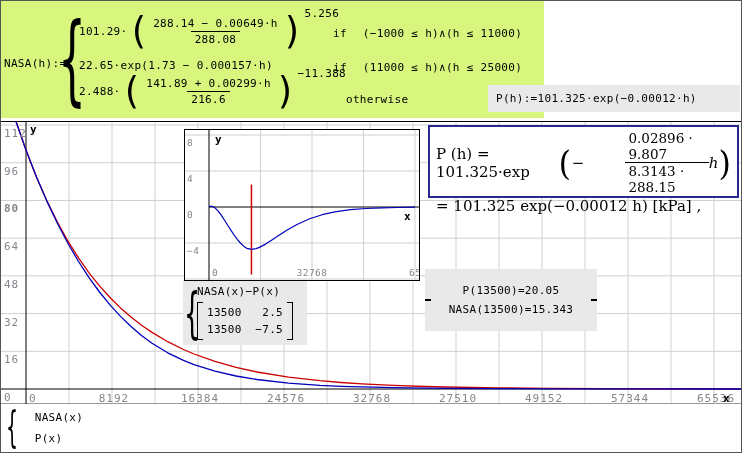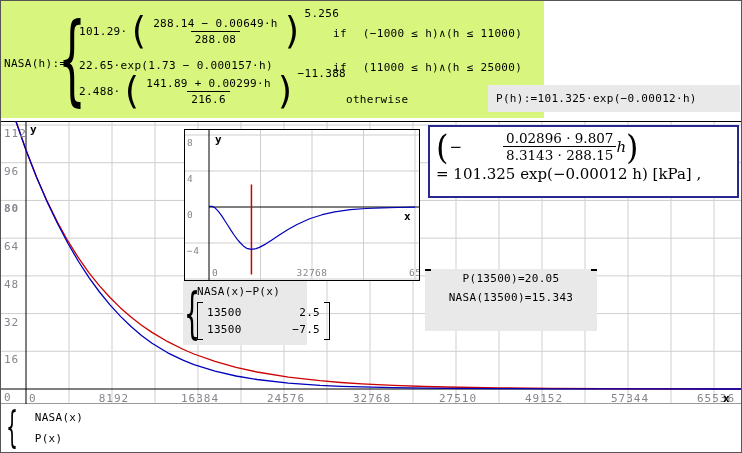--- a/index.html
+++ b/index.html
@@ -33,27 +33,27 @@
          border:2px solid #28288f;box-sizing:border-box;padding:3px 6px;
          font-family:"DejaVu Serif",serif;font-size:15px;color:#000;}
   #deriv .l1{display:flex;align-items:center;}
   #deriv .frac{font-size:13.5px;}
   #deriv .frac .num,#deriv .frac .den{padding:0 3px;line-height:16px;margin-left:40px;}
   #deriv .bigp{font-size:32px;font-family:"DejaVu Serif",serif;line-height:32px;}
   #deriv .var{font-style:italic;}
   #deriv .l2{margin-top:2px;}
   
   #diffbox{position:absolute;left:182px;top:280px;width:124px;height:64px;}
-  #resultsbox{position:absolute;left:424px;top:268px;width:172px;height:62px;display:flex;align-items:flex-start;}
+  #resultsbox{position:absolute;left:424px;top:268px;width:172px;height:62px;display:flex;align-items:center;}
   .brk{width:5px;border:1px solid #000;}
   .brk.l{border-right:none;}
   .brk.r{border-left:none;}
   #results-lines{flex:1;display:flex;flex-direction:column;justify-content:center;align-items:center;}
   #results-lines .mc{line-height:19px;}
-  .mxrow{display:flex;line-height:17px;gap:37px;}
+  .mxrow{display:flex;line-height:17px;}
   .mxc1{width:42px;text-align:left;}
   .mxc2{width:34px;text-align:right;}
   
   #legend{position:absolute;left:5px;top:404px;display:flex;align-items:center;}
   #legend .items .mc{line-height:21px;display:block;}
 </style>
 </head>
 <body>
 
 <div id="root">
@@ -179,20 +179,21 @@
       <div class="tick" style="top: 115px; left: 2px;">−4</div>
       <div class="tick" style="top: 137px; left: 27px;">0</div>
       <div class="tick" style="top: 137px; left: 127px; transform: translateX(-50%);">32768</div>
       <div class="tick" style="top: 137px; left: 224px;">65536</div>
       <div class="axisletter" style="top: 3px; left: 30px;">y</div>
       <div class="axisletter" style="top: 80px; left: 219px;">x</div>
     </div>
 
   <div id="deriv">
     <div class="l1">
+      <span>P (h) = 101.325·exp</span>
       <span class="bigp">(</span>
       <span style="margin:0 1px;">−</span>
       <span class="frac">
         <span class="num">0.02896 · 9.807</span>
         <span class="den">8.3143 · 288.15</span>
       </span>
       <span class="var">h</span>
       <span class="bigp">)</span>
     </div>
     <div class="l2">= 101.325 exp(−0.00012 h) [kPa] ,</div>

